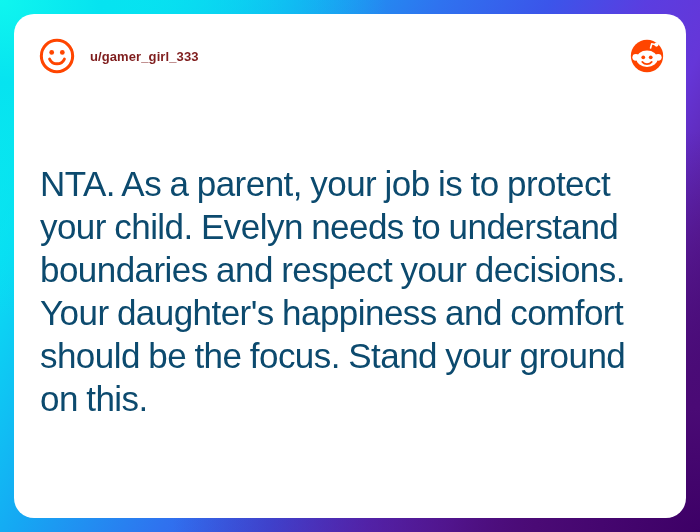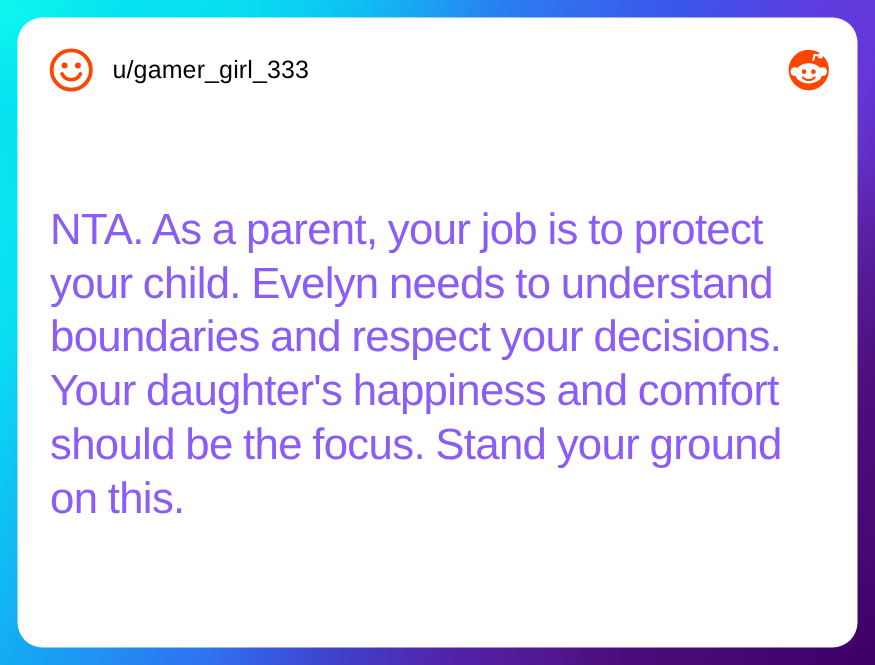--- a/index.html
+++ b/index.html
@@ -69,24 +69,24 @@
 
   .avatar {
     width: 38px;
     height: 38px;
     flex: 0 0 38px;
     display: block;
   }
 
   .username {
     margin-left: 14px;
-    font-size: 20px;
+    font-size: 13px;
     letter-spacing: 0.1px;
-    color: #000000;
-    font-weight: 400;
+    color: #7f1d1d;
+    font-weight: 700;
     white-space: nowrap;
   }
 
   .spacer { flex: 1 1 auto; }
 
   .reddit-logo {
     width: 34px;
     height: 34px;
     flex: 0 0 34px;
     display: block;
@@ -97,21 +97,21 @@
     position: absolute;
     left: 26px;
     top: 148px;
     width: 624px;
   }
 
   .body-text {
     font-size: 35px;
     line-height: 43px;
     letter-spacing: -0.55px;
-    color: #8b5cf6;
+    color: #0c4a6e;
     font-weight: 400;
     word-spacing: -0.8px;
   }
 </style>
 </head>
 <body>
 
 <div class="bg-gradient"></div>
 
 <div class="card">

